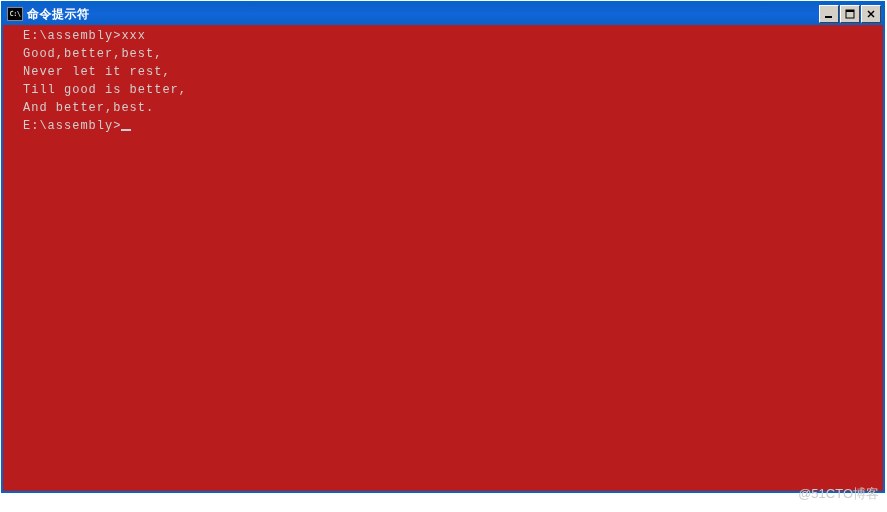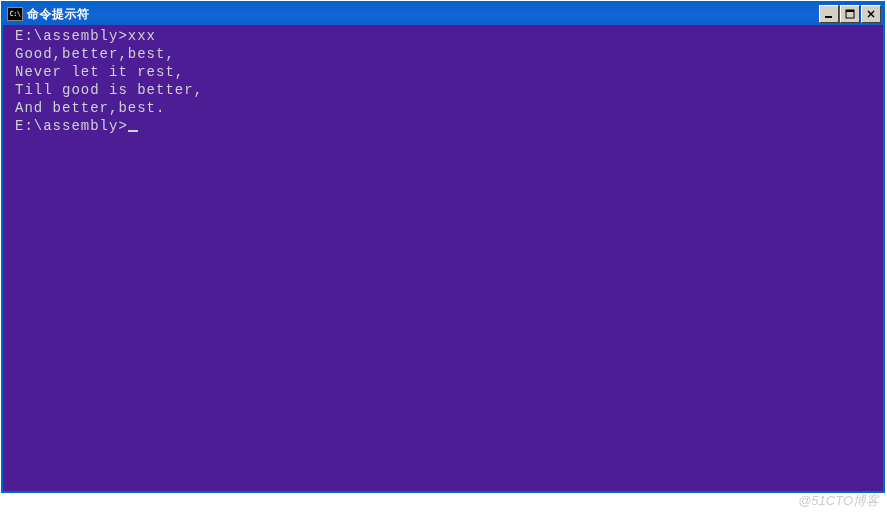--- a/index.html
+++ b/index.html
@@ -78,51 +78,50 @@
       font-weight: bold;
       color: #000000;
       cursor: pointer;
     }
     .ctrl-btn svg {
       width: 10px;
       height: 10px;
     }
     .terminal-content {
       flex: 1;
-      background: #4c1d95;
+      background: #b91c1c;
       color: #d0d0d0;
       font-family: "Consolas", "SimSun", "Courier New", monospace;
-      font-size: 14px;
+      font-size: 12px;
       line-height: 18px;
-      padding: 2px 12px;
+      padding: 2px 20px;
       white-space: pre;
       overflow: hidden;
       letter-spacing: 1px;
     }
     .terminal-line {
       display: block;
     }
     .cursor {
       display: inline-block;
       width: 10px;
       height: 2px;
       background: #d0d0d0;
       margin-bottom: 0px;
       vertical-align: baseline;
       position: relative;
       top: 2px;
     }
     .watermark {
       position: absolute;
-      bottom: 2px;
+      bottom: 9px;
       right: 8px;
       color: #cccccc;
       font-family: "Microsoft YaHei", sans-serif;
       font-size: 13px;
-      font-style: italic;
     }
   </style>
 </head>
 <body>
 
 <div class="window">
   <div class="title-bar">
     <div class="title-left">
       <div class="app-icon">
         <span>C:\</span>

